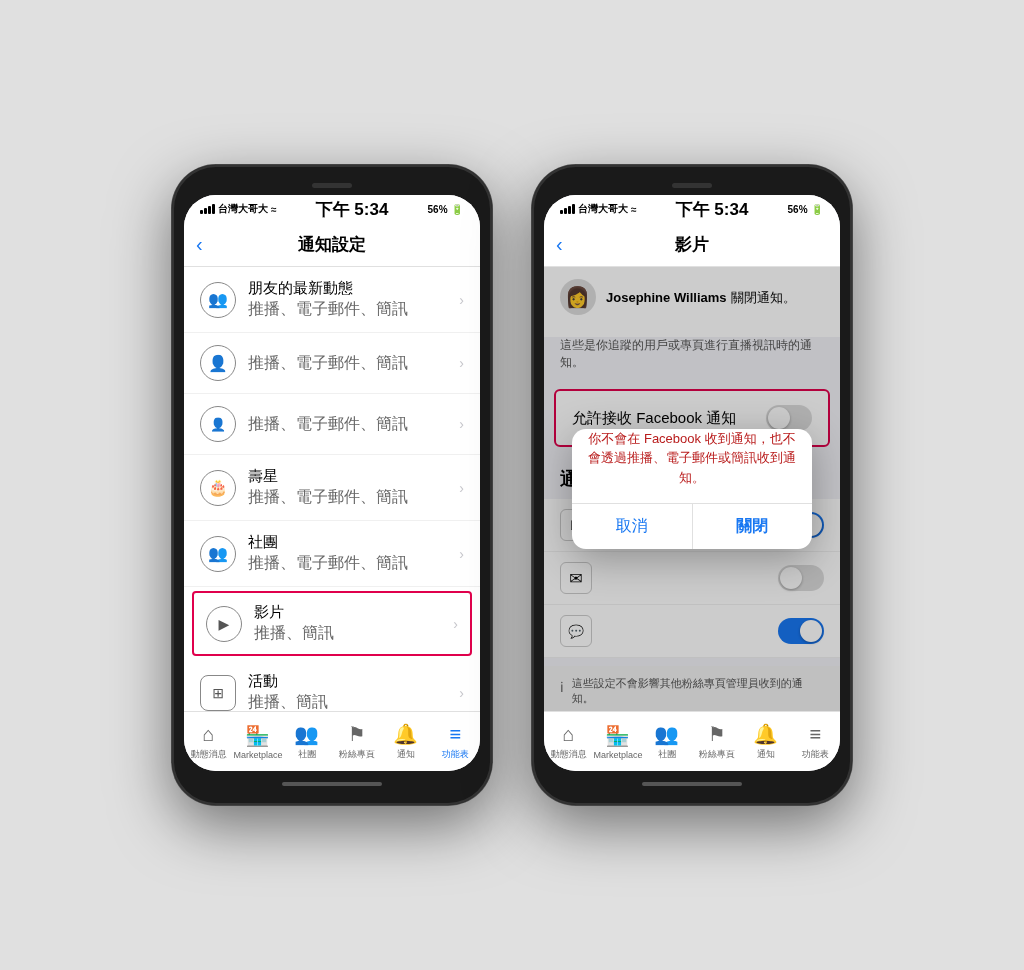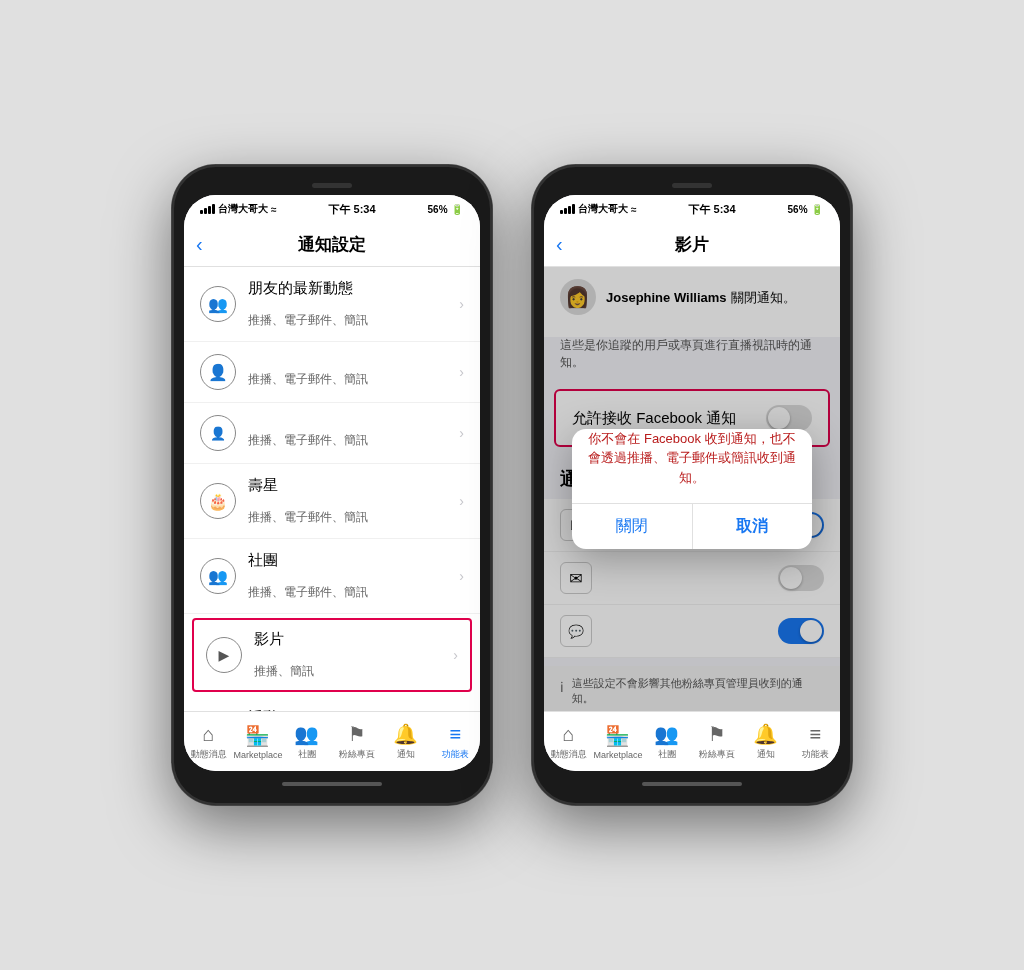--- a/index.html
+++ b/index.html
@@ -88,21 +88,21 @@
       align-items: center;
       justify-content: space-between;
       padding: 0 16px;
       font-size: 10px;
       font-weight: 600;
       color: #000;
       flex-shrink: 0;
     }
 
     .status-left { display: flex; align-items: center; gap: 3px; }
-    .status-center { font-size: 11px; font-weight: 600; }
+    .status-center { font-size: 17px; font-weight: 600; }
     .status-right { display: flex; align-items: center; gap: 4px; font-size: 10px; }
 
     .signal-bars { display: flex; align-items: flex-end; gap: 1px; }
     .signal-bar { width: 3px; background: #000; border-radius: 1px; }
 
     
     .nav-header {
       background: white;
       height: 44px;
       display: flex;
@@ -162,21 +162,21 @@
       flex-shrink: 0;
       color: #555;
     }
 
     .settings-icon.square {
       border-radius: 8px;
     }
 
     .settings-text { flex: 1; }
     .settings-label { font-size: 15px; color: #000; font-weight: 400; }
-    .settings-sublabel { font-size: 12px; color: #666; margin-top: 14px; }
+    .settings-sublabel { font-size: 16px; color: #666; margin-top: 1px; }
 
     .chevron-right {
       color: #c7c7cc;
       font-size: 14px;
     }
 
     
     .tab-bar {
       background: white;
       border-top: 1px solid #e0e0e0;
@@ -616,22 +616,22 @@
 
         <div class="info-row">
           <span class="info-icon">ℹ</span>
           <span class="info-text">這些設定不會影響其他粉絲專頁管理員收到的通知。</span>
         </div>
 
         <div class="dialog-overlay">
           <div class="dialog-box">
             <div class="dialog-body">你不會在 Facebook 收到通知，也不會透過推播、電子郵件或簡訊收到通知。</div>
             <div class="dialog-buttons">
+              <div class="dialog-btn">取消</div>
               <div class="dialog-btn">關閉</div>
-              <div class="dialog-btn">取消</div>
             </div>
           </div>
         </div>
 
       </div>
 
       <div class="tab-bar">
         <div class="tab-item">
           <span class="tab-icon">⌂</span>
           <span>動態消息</span>

